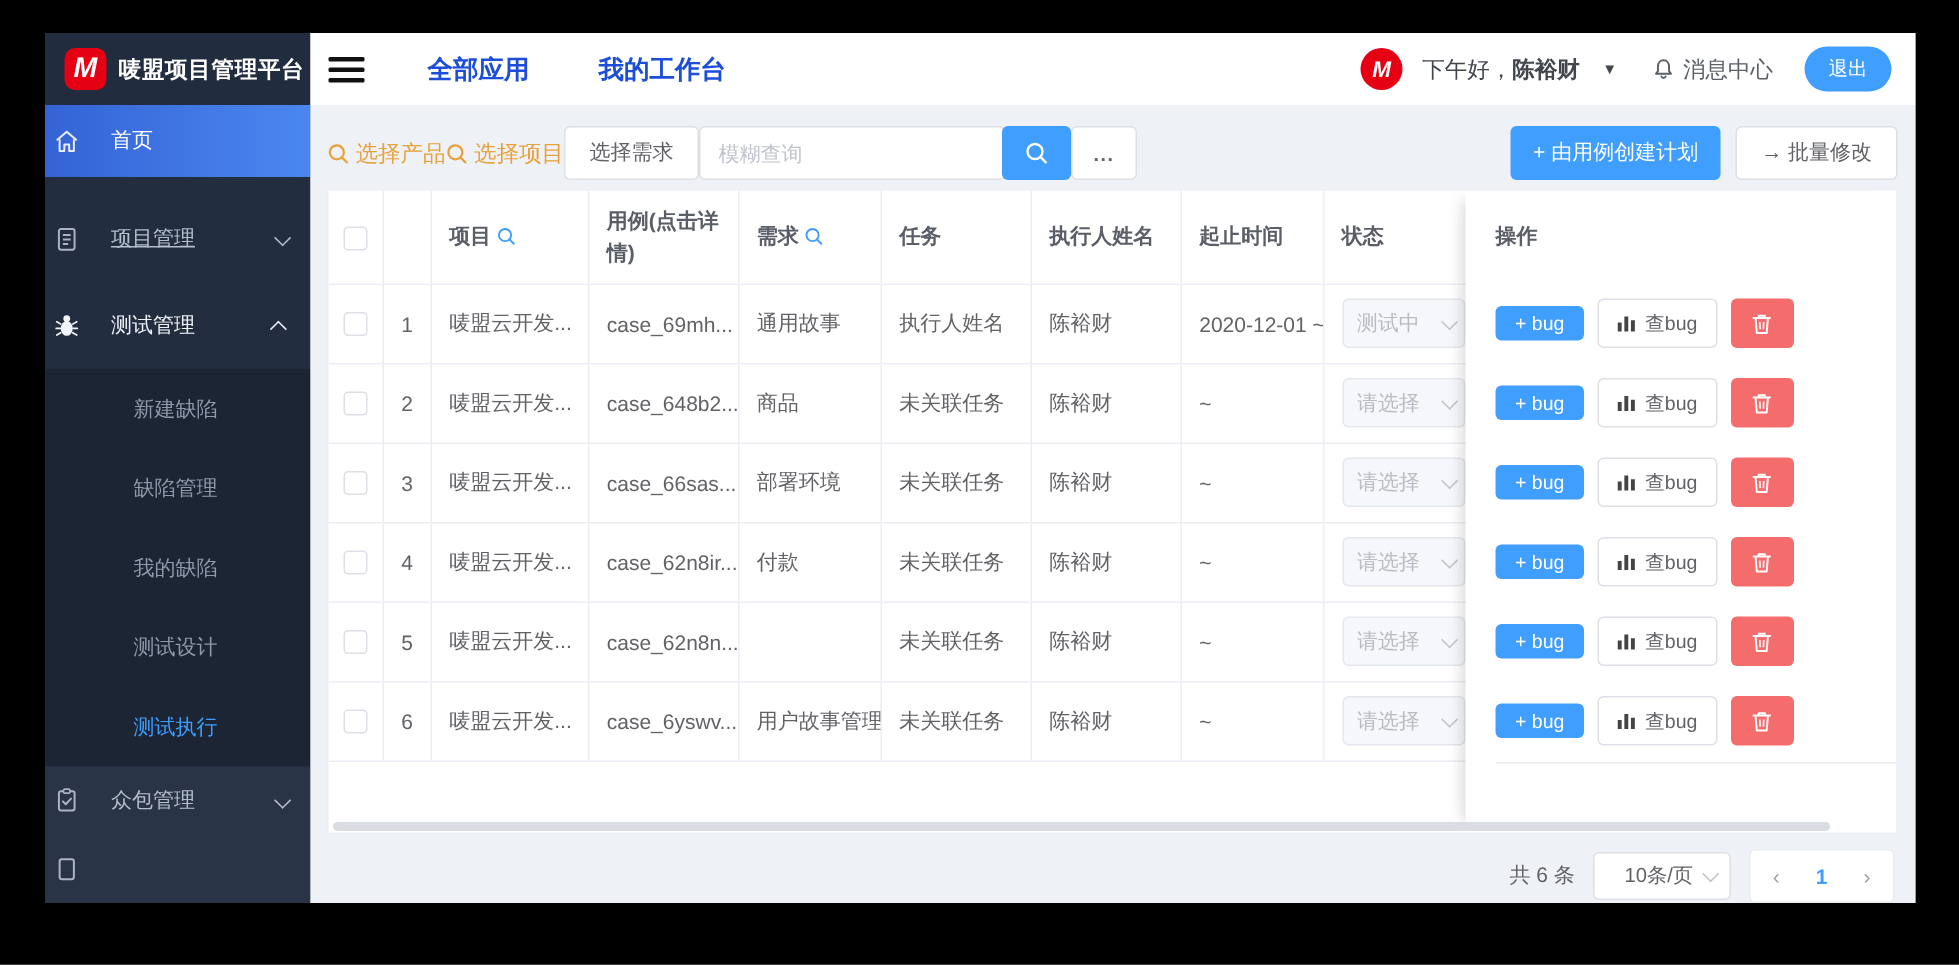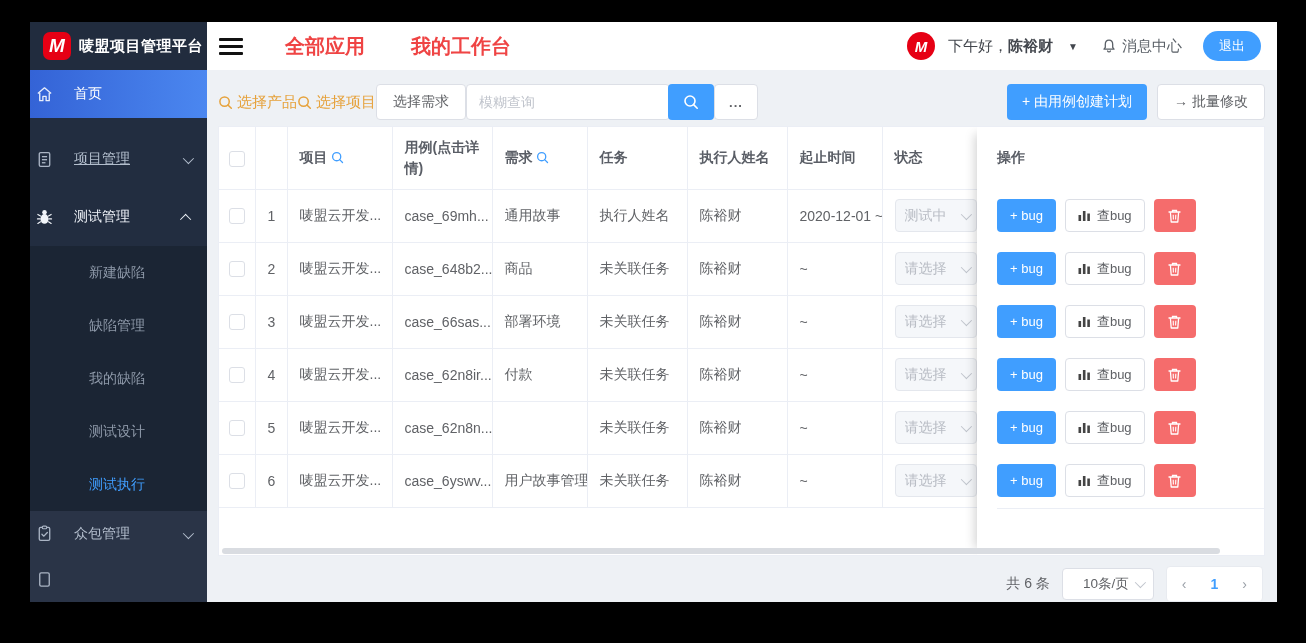--- a/index.html
+++ b/index.html
@@ -8,21 +8,21 @@
 
   
   .topbar { flex:0 0 48px; display:flex; }
   .logo-zone { flex:0 0 177px; background:#212c3e; display:flex; align-items:center; gap:8px; padding-left:13px; }
   .logo-badge { width:28px; height:28px; background:#e60014; border-radius:7px; color:#fff; font-weight:bold; font-style:italic; font-size:19px; display:flex; align-items:center; justify-content:center; }
   .app-title { color:#fff; font-weight:bold; font-size:15px; letter-spacing:.5px; white-space:nowrap; }
   .topbar-main { flex:1; background:#fff; display:flex; align-items:center; padding:0 16px 0 12px; }
   .hamburger { width:24px; display:flex; flex-direction:column; gap:4px; cursor:pointer; }
   .hamburger i { display:block; height:3px; background:#111; border-radius:1px; }
   .topnav { display:flex; gap:46px; margin-left:42px; }
-  .topnav-item { font-size:20px; color:#ef4444; font-weight:bold; cursor:pointer; white-space:nowrap; }
+  .topnav-item { font-size:17px; color:#1d4ed8; font-weight:bold; cursor:pointer; white-space:nowrap; }
   .topbar-right { margin-left:auto; display:flex; align-items:center; gap:13px; }
   .avatar { width:28px; height:28px; border-radius:50%; background:#e60014; color:#fff; font-weight:bold; font-style:italic; font-size:15px; display:flex; align-items:center; justify-content:center; }
   .greeting { font-size:15px; color:#42464d; white-space:nowrap; }
   .greeting b { font-weight:bold; }
   .caret-down { font-size:10px; color:#42464d; margin-left:2px; }
   .msg { display:flex; align-items:center; gap:5px; color:#5a6067; font-size:15px; margin-left:10px; white-space:nowrap; cursor:pointer; }
   .logout-btn { background:#409eff; color:#fff; border:none; border-radius:15px; height:30px; padding:0 16px; font-size:13px; margin-left:8px; cursor:pointer; }
 
   
   .body { flex:1; display:flex; min-height:0; }
@@ -67,21 +67,21 @@
   .mag-blue { flex:0 0 13px; }
   .status-select { width:82px; height:33px; background:#f5f7fa; border:1px solid #e4e7ed; border-radius:4px; display:flex; align-items:center; padding:0 7px 0 9px; cursor:not-allowed; }
   .status-select .val { flex:1; overflow:hidden; white-space:nowrap; color:#b8bcc4; font-size:14px; }
   .status-select .chev { color:#c0c4cc; flex:0 0 8px; }
 
   
   .ops-panel { position:absolute; top:0; right:0; bottom:0; width:287px; background:#fff; box-shadow:-9px 0 10px -7px rgba(0,0,0,.18); padding-left:20px; }
   .ops-header { height:62px; display:flex; align-items:center; font-size:14px; font-weight:bold; color:#5a5e66; border-bottom:1px solid #fff; }
   .ops-row { height:53px; display:flex; align-items:center; gap:9px; }
   .ops-divider { border-top:1px solid #ebeef5; margin-top:1px; }
-  .btn-bug { background:#409eff; color:#fff; border:none; border-radius:4px; height:33px; padding:0 13px; font-size:13px; cursor:pointer; white-space:nowrap; }
+  .btn-bug { background:#409eff; color:#fff; border:none; border-radius:4px; height:23px; padding:0 13px; font-size:13px; cursor:pointer; white-space:nowrap; }
   .btn-viewbug { background:#fff; border:1px solid #dcdfe6; border-radius:4px; height:33px; padding:0 12px; font-size:13px; color:#606266; display:flex; align-items:center; gap:6px; cursor:pointer; white-space:nowrap; }
   .btn-del { background:#f56c6c; border:none; border-radius:4px; width:42px; height:33px; display:flex; align-items:center; justify-content:center; cursor:pointer; }
   .hscroll { position:absolute; left:3px; right:44px; bottom:1px; height:6px; background:#d9dce1; border-radius:3px; cursor:pointer; }
 
   
   .pagination { flex:0 0 44px; display:flex; align-items:center; justify-content:flex-end; gap:12px; padding:10px 14px 0 0; color:#606266; font-size:14px; }
   .page-size { width:92px; height:32px; background:#fff; border:1px solid #dcdfe6; border-radius:4px; display:flex; align-items:center; padding:0 10px 0 14px; cursor:pointer; }
   .page-size .val { flex:1; text-align:center; color:#606266; font-size:13.5px; white-space:nowrap; }
   .page-size .chev { color:#c0c4cc; }
   .pager { height:36px; background:#fff; border:1px solid #e8ebf0; border-radius:4px; display:flex; align-items:center; gap:24px; padding:0 15px; }

